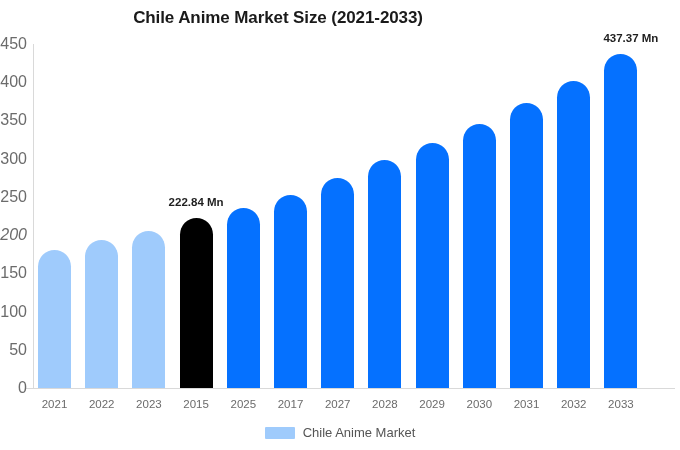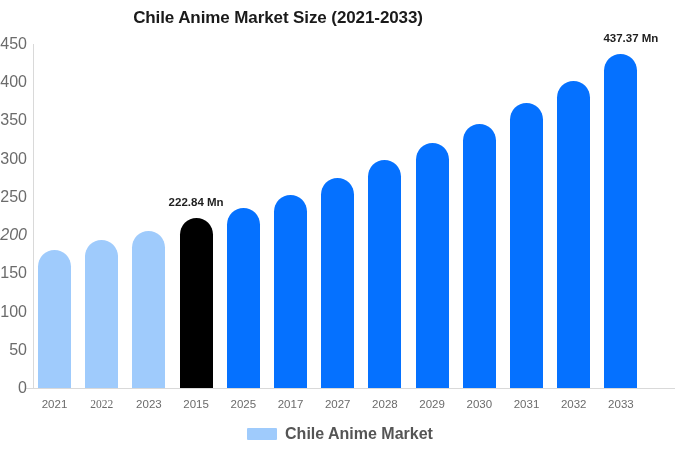--- a/index.html
+++ b/index.html
@@ -108,23 +108,22 @@
     justify-content: center;
     gap: 8px;
   }
   #legend-swatch {
     width: 30px;
     height: 12px;
     background: #9fcbfc;
     border-radius: 1px;
   }
   #legend-label {
-    font-size: 16px;
+    font-size: 13px;
     color: #555555;
-    font-weight: bold;
   }
 </style>
 </head>
 <body>
 
 <div id="chart-root">
 
   <div id="chart-title">Chile Anime Market Size (2021-2033)</div>
 
   <div id="y-axis-line"></div>
@@ -144,21 +143,21 @@
     </div>
 
   <div id="bars">
       <div class="bar-slot" style="left: 5px; height: 137.6px;">
         <div class="bar" style="height: 137.6px; background: rgb(159, 203, 252);"></div>
       </div>
       <div class="x-tick" style="left: 5px;">2021</div>
       <div class="bar-slot" style="left: 52.2px; height: 147.538px;">
         <div class="bar" style="height: 147.538px; background: rgb(159, 203, 252);"></div>
       </div>
-      <div class="x-tick" style="left: 52.2px; font-family: Liberation Serif, serif;">2022</div>
+      <div class="x-tick" style="left: 52.2px;">2022</div>
       <div class="bar-slot" style="left: 99.4px; height: 157.476px;">
         <div class="bar" style="height: 157.476px; background: rgb(159, 203, 252);"></div>
       </div>
       <div class="x-tick" style="left: 99.4px;">2023</div>
       <div class="bar-slot" style="left: 146.6px; height: 170.349px;">
         <div class="bar" style="height: 170.349px; background: rgb(0, 0, 0);"></div>
       </div>
       <div class="bar-value-label" style="top: 195.651px; left: 163.1px; transform: translateX(-50%);">222.84 Mn</div>
       <div class="x-tick" style="left: 146.6px;">2015</div>
       <div class="bar-slot" style="left: 193.8px; height: 179.644px;">

